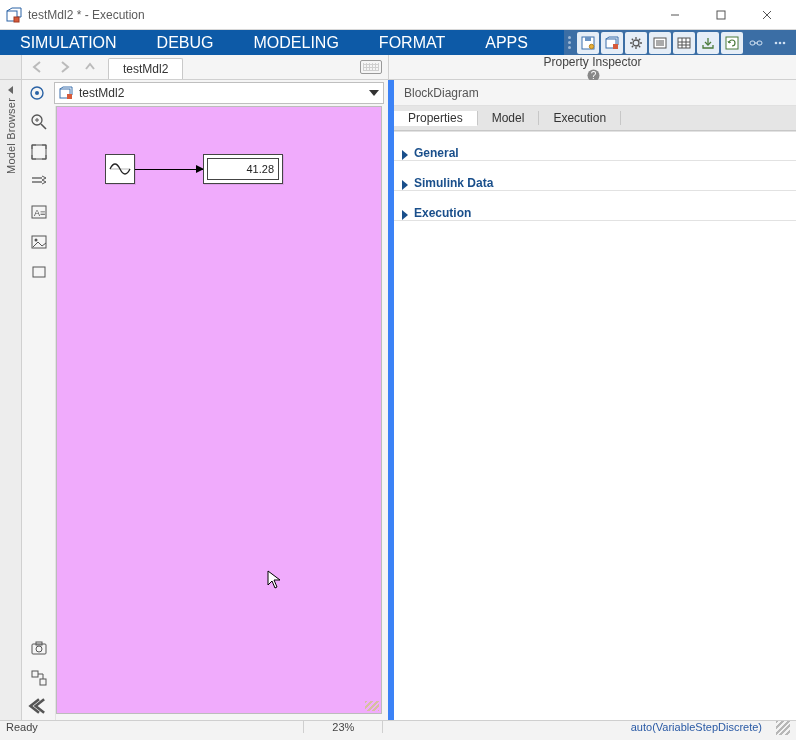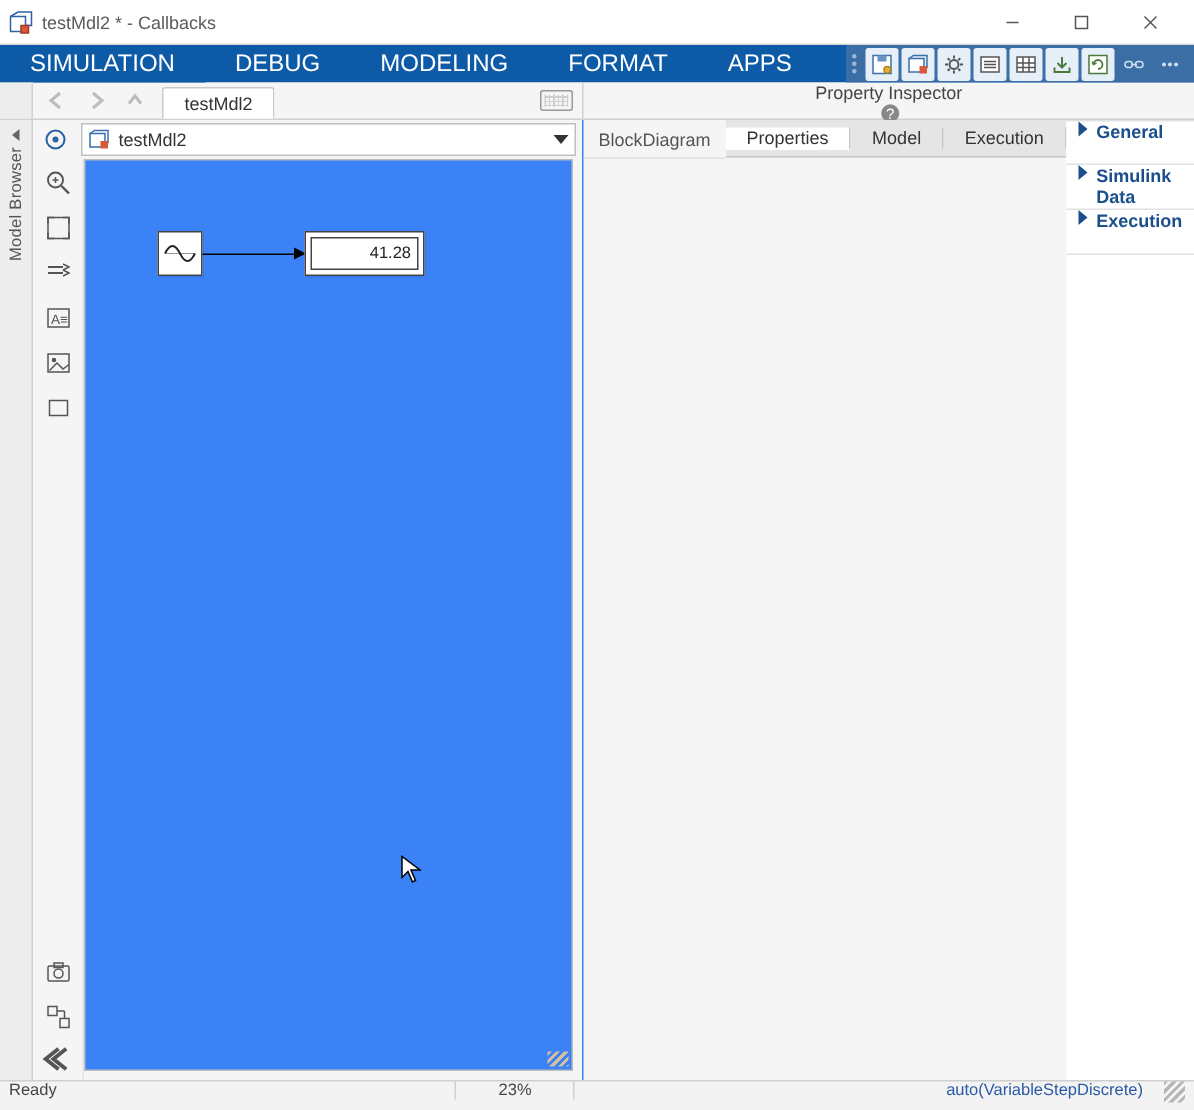--- a/index.html
+++ b/index.html
@@ -57,40 +57,40 @@
   .breadcrumb-box .bc-spacer{flex:1;}
   .breadcrumb-box .dd{width:0;height:0;border-left:5px solid transparent;border-right:5px solid transparent;border-top:6px solid #333;}
 
   .canvas-wrap { flex:1; display:flex; }
   .palette { width:34px; background:#f5f5f5; display:flex; flex-direction:column; align-items:center; padding-top:4px; gap:6px; border-right:1px solid #e3e3e3;}
   .palette .pbtn{width:24px;height:24px;display:flex;align-items:center;justify-content:center;color:#555;}
   .palette .pbtn svg{width:18px;height:18px;}
   .palette .psp{flex:1;}
   .palette .chev{width:24px;height:20px;display:flex;align-items:center;justify-content:center;color:#555;margin-bottom:4px;}
 
-  .canvas { flex:1; margin:0 6px 6px 0; background:#3b82f6; border:1px solid #bcbcbc; position:relative; }
+  .canvas { flex:1; margin:0 6px 6px 0; background:#f0abfc; border:1px solid #bcbcbc; position:relative; }
   .block { position:absolute; background:#fff; border:1px solid #444; }
   .sine-block { left:48px; top:47px; width:30px; height:30px; display:flex; align-items:center; justify-content:center; box-shadow:1px 1px 0 rgba(0,0,0,.08);}
   .sine-block svg{width:24px;height:22px;}
   .disp-block { left:146px; top:47px; width:80px; height:30px; box-shadow:1px 1px 0 rgba(0,0,0,.08); padding:3px;}
   .disp-inner{width:100%;height:100%;border:1px solid #444;display:flex;align-items:center;justify-content:flex-end;padding:0 4px;font-size:11px;color:#222;background:#fff;}
   .wire{position:absolute;left:78px;top:62px;width:68px;height:1px;background:#000;}
   .wire::after{content:"";position:absolute;right:-1px;top:-4px;width:0;height:0;border-top:4.5px solid transparent;border-bottom:4.5px solid transparent;border-left:8px solid #000;}
   .cursor{position:absolute;left:210px;top:463px;width:14px;height:20px;}
   .cursor svg{width:14px;height:20px;}
   .canvas-grip{position:absolute;right:2px;bottom:2px;width:14px;height:10px;background:repeating-linear-gradient(135deg,#d6bfa0 0 2px,transparent 2px 4px);}
 
   
-  .inspector { width:408px; background:#f5f5f5; border-left:1px solid #3b82f6; display:flex; flex-direction:row; }
+  .inspector { width:408px; background:#f5f5f5; border-left:6px solid #3b82f6; display:flex; flex-direction:column; }
   .insp-sub { height:26px; display:flex; align-items:center; padding:0 10px; color:#555; border-bottom:1px solid #e0e0e0;}
   .insp-tabs { height:25px; display:flex; background:#e5e5e5; border-bottom:1px solid #c7c7c7;align-items:center; }
   .insp-tab { padding:0 14px; display:flex; align-items:center; color:#333; border-right:1px solid #c7c7c7; background:#e5e5e5;}
   .insp-tab.active{background:#fff;border-bottom:1px solid #fff;margin-bottom:-1px;}
   .insp-body{flex:1;background:#fff;}
-  .acc-row{height:30px;border-top:1px solid #e2e2e2;border-bottom:1px solid #e2e2e2;display:flex;align-items:flex-start;padding:0 8px;color:#1a4f8b;font-weight:bold;gap:6px;background:#fff;}
+  .acc-row{height:30px;border-top:1px solid #e2e2e2;border-bottom:1px solid #e2e2e2;display:flex;align-items:flex-end;padding:0 8px;color:#1a4f8b;font-weight:bold;gap:6px;background:#fff;}
   .acc-row + .acc-row{border-top:none;}
   .acc-tri{width:0;height:0;border-top:5px solid transparent;border-bottom:5px solid transparent;border-left:6px solid #1a4f8b;}
 
   
   .statusbar { height:28px; background:#f3f3f3; border-top:1px solid #cfcfcf; display:flex; align-items:flex-start; font-size:11px; color:#444; padding:0 6px;}
   .statusbar .sb-left{width:60px;}
   .statusbar .sb-mid{flex:1;}
   .statusbar .sb-zoom{width:80px;text-align:center;border-left:1px solid #cfcfcf;border-right:1px solid #cfcfcf;padding:0 4px;}
   .statusbar .sb-spacer{flex:1;}
   .statusbar .sb-solver{color:#2a5aa5;padding:0 10px;}
@@ -100,21 +100,21 @@
 <body>
 
 <div class="titlebar">
   <span class="tb-icon">
     <svg viewBox="0 0 16 16">
         <rect x="1" y="4" width="10" height="10" fill="#fff" stroke="#2a62a5"></rect>
         <polyline points="1,4 6,1 15,1 15,10 11,10" fill="none" stroke="#2a62a5"></polyline>
         <rect x="8" y="10" width="5" height="5" fill="#d65a3a" stroke="#a03a22"></rect>
       </svg>
   </span>
-  <span class="tb-title">testMdl2 * - Callbacks</span>
+  <span class="tb-title">testMdl2 * - Execution</span>
   <span class="tb-spacer"></span>
   <div class="win-btn">
       <svg viewBox="0 0 10 10">
         <line x1="1" y1="5" x2="9" y2="5" stroke="#555" stroke-width="1"></line>
       </svg>
     </div>
   <div class="win-btn">
       <svg viewBox="0 0 10 10">
         <rect x="1" y="1" width="8" height="8" fill="none" stroke="#555"></rect>
       </svg>

